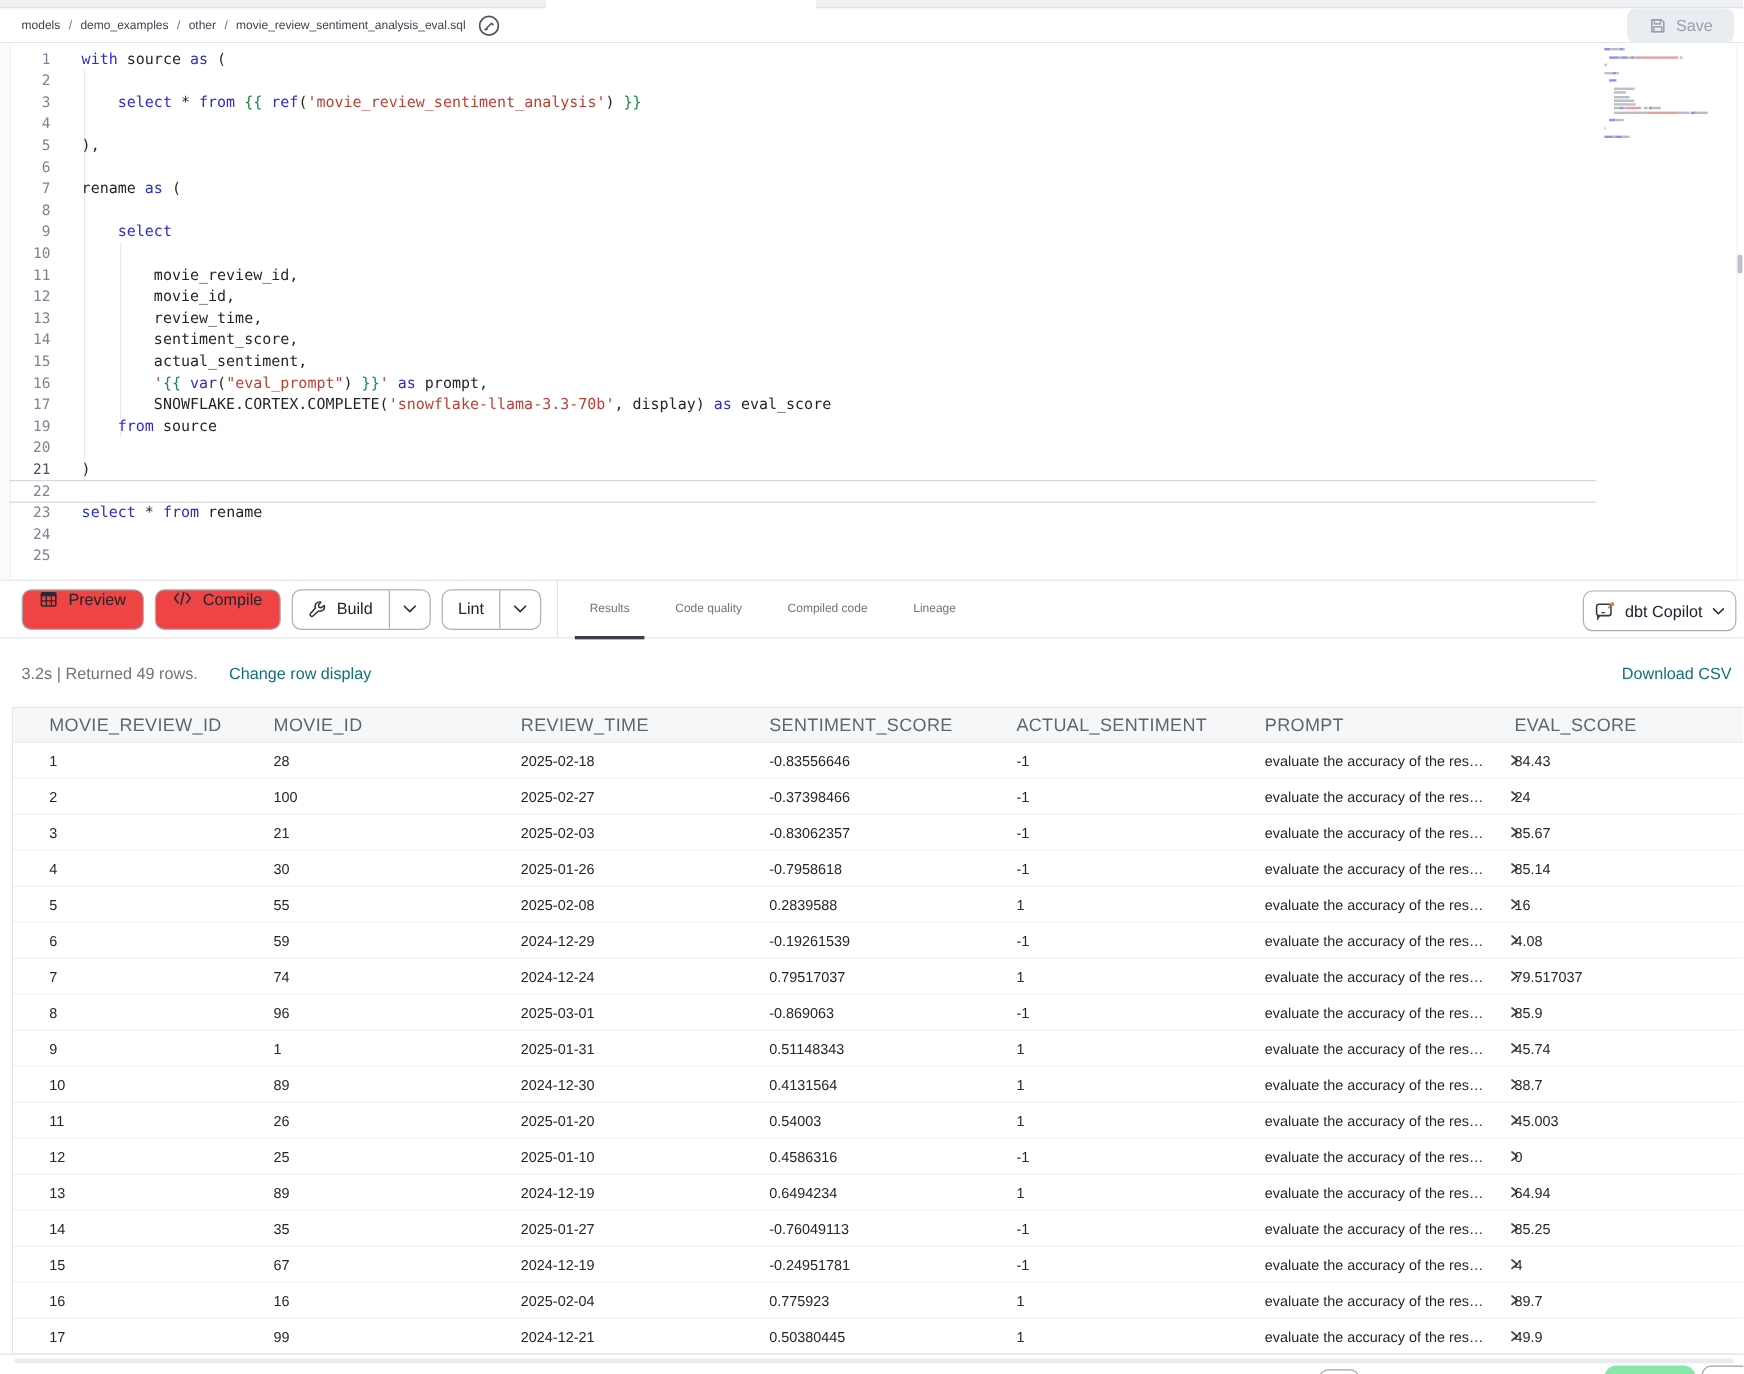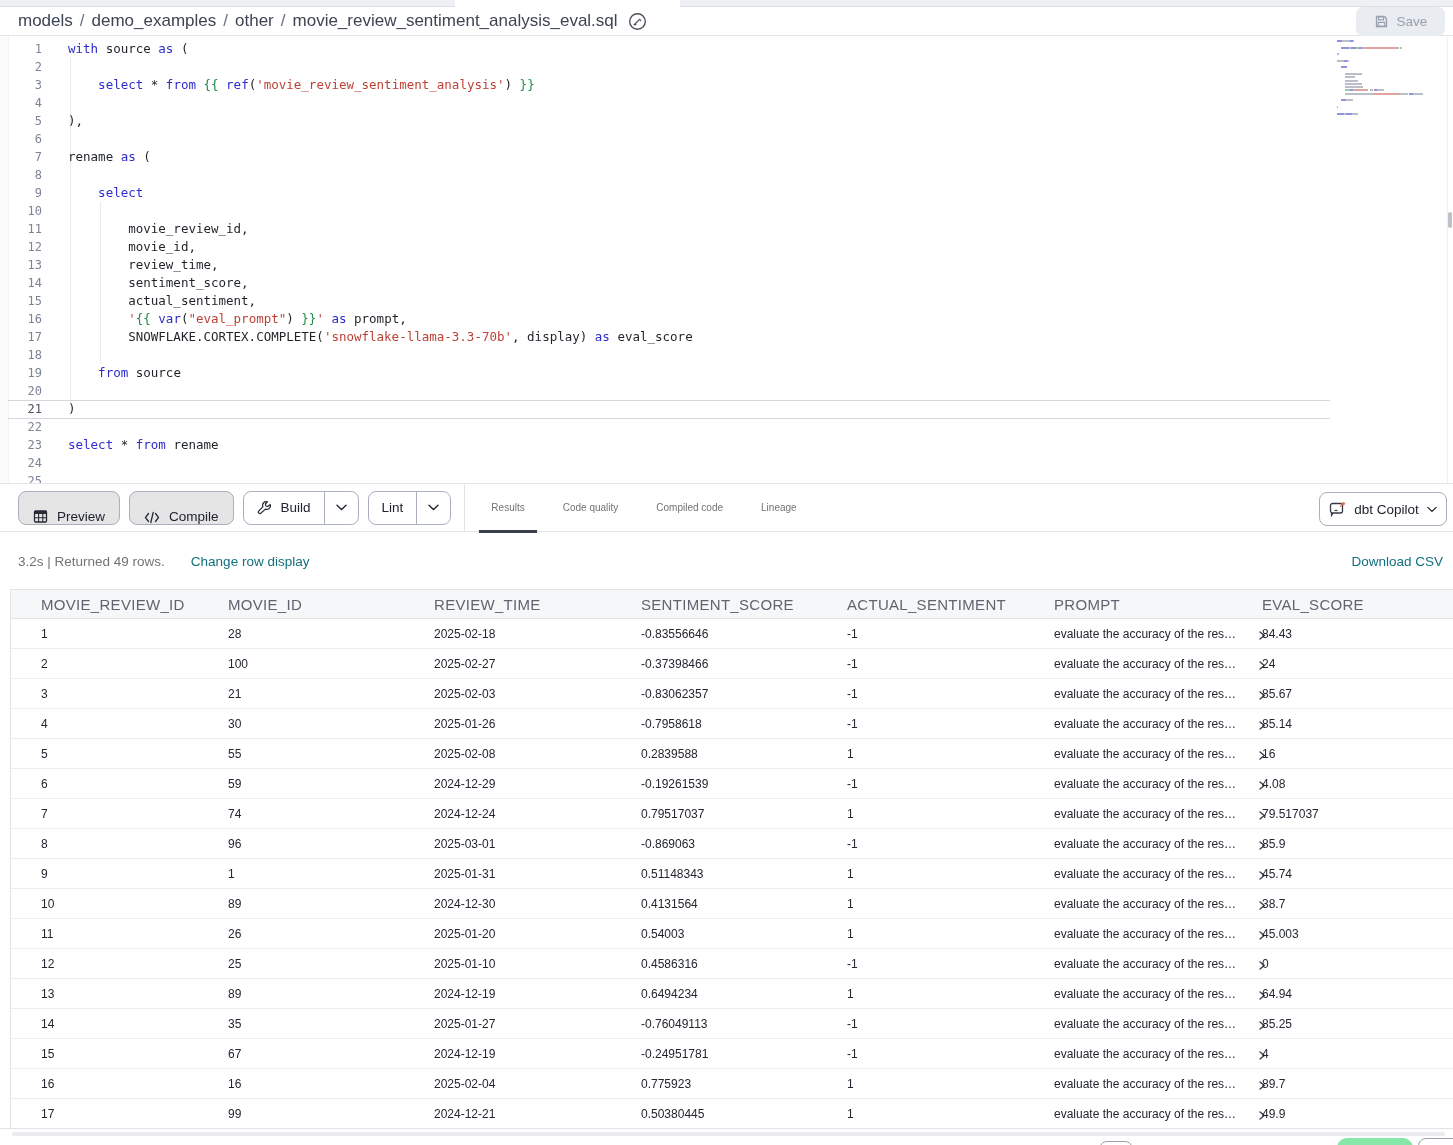--- a/index.html
+++ b/index.html
@@ -10,21 +10,21 @@
   *{margin:0;padding:0;box-sizing:border-box}
   body{font-family:"Liberation Sans",sans-serif;color:var(--c-text);background:#fff}
   #screen{position:relative;width:1453px;height:1145px;background:#fff;overflow:hidden}
 
   
   .tabstrip{position:absolute;left:0;top:0;width:100%;height:7px;background:#eef0f3;border-bottom:1px solid #dadde2}
   .tabstrip .active-tab-gap{position:absolute;left:455px;top:0;width:225px;height:8px;background:#fff}
 
   
   .crumbbar{position:absolute;left:0;top:7px;width:100%;height:29px;background:#fff;border-bottom:1px solid var(--c-border);display:flex;align-items:center;padding:0 8px 0 18px}
-  .bc{display:flex;align-items:center;gap:7px;font-size:17px;color:#3d4453}
+  .bc{display:flex;align-items:center;gap:7px;font-size:10px;color:#3d4453}
   .bc-sep{color:#6a7181}
   .bc-seg{cursor:default}
   .circle-icon{width:19px;height:19px;margin-left:10px;display:flex;align-items:center;justify-content:center}
   .savebtn{position:absolute;right:8px;top:0;height:29px;width:89px;border:none;border-radius:7px;background:#e9ecf0;color:#98a0ae;font-size:13.5px;display:flex;align-items:center;justify-content:center;gap:8px;font-family:inherit}
 
   
   .editor{position:absolute;left:0;top:36px;width:100%;height:447px;background:#fff;overflow:hidden;font-family:"DejaVu Sans Mono",monospace;font-size:12.5px}
   .ed-left-strip{position:absolute;left:0;top:0;width:9px;height:100%;background:#fbfbfc;border-right:1px solid #f1f2f4}
   .lines{position:absolute;left:0;top:4px;width:1330px}
   .cl-row{height:18px;line-height:18px;white-space:pre;display:flex}
@@ -37,21 +37,21 @@
   .activeline{position:absolute;left:8px;top:364px;width:1322px;height:19px;border-top:1px solid #d4d7dd;border-bottom:1px solid #d4d7dd;pointer-events:none}
   .minimap{position:absolute;left:1337px;top:4px;width:110px}
   .mm-line{height:2px;margin-bottom:1.3px;display:flex}
   .mm-sp{height:2px}
   .mm-kw{background:#8f93e0}.mm-pl{background:#b9bec9}.mm-st{background:#e0a49e}.mm-jj{background:#9ecbab}.mm-fn{background:#8f93e0}
   .ed-scroll-line{position:absolute;left:1447px;top:0;width:1px;height:447px;background:#eef0f2}
   .ed-scroll-thumb{position:absolute;left:1448px;top:176px;width:4px;height:16px;border-radius:2px;background:#bcc1ca}
 
   
   .toolbar{position:absolute;left:0;top:483px;width:100%;height:49px;background:#fff;border-top:1px solid var(--c-border);border-bottom:1px solid var(--c-border);display:flex;align-items:center;padding-left:18px}
-  .tbtn{height:34px;border:1px solid var(--c-btnborder);border-radius:8px;background:#e5e5e5;color:var(--c-text);font-size:13.5px;font-family:inherit;display:flex;align-items:flex-end;gap:9px;padding:0 14px;margin-right:9px;cursor:pointer}
+  .tbtn{height:34px;border:1px solid var(--c-btnborder);border-radius:8px;background:#ef4444;color:var(--c-text);font-size:13.5px;font-family:inherit;display:flex;align-items:flex-start;gap:9px;padding:0 14px;margin-right:9px;cursor:pointer}
   .splitbtn{height:34px;border:1px solid var(--c-btnborder);border-radius:8px;background:#fff;display:flex;align-items:stretch;margin-right:9px;overflow:hidden}
   .split-main{display:flex;align-items:center;gap:9px;padding:0 13px;font-size:13.5px;cursor:pointer}
   .split-caret{display:flex;align-items:center;justify-content:center;width:34px;border-left:1px solid var(--c-btnborder);cursor:pointer}
   .tb-divider{width:1px;height:49px;background:var(--c-border);margin-left:4px}
   .tabs{display:flex;align-items:stretch;height:49px;margin-left:14px}
   .tab{display:flex;align-items:center;padding:0 12px;margin-right:14px;font-size:10px;color:#737373;position:relative;cursor:pointer}
   .tab.active::after{content:"";position:absolute;left:0;right:0;bottom:-1px;height:3px;background:#3a3f49}
   .copilotbtn{position:absolute;right:6px;top:492px;height:34px;width:128px;border:1px solid var(--c-btnborder);border-radius:8px;background:#fff;font-size:13.5px;font-family:inherit;color:var(--c-text);display:flex;align-items:center;justify-content:center;gap:8px;cursor:pointer}
 
   
@@ -61,21 +61,21 @@
   .status-change{margin-left:26px}
   .status-dl{margin-left:auto}
 
   
   .rtable{position:absolute;left:10px;top:589px;right:0;border-top:1px solid var(--c-border);border-left:1px solid var(--c-border)}
   .tr{display:grid;grid-template-columns:187px 206px 207px 206px 207px 208px 1fr;padding-left:30px;align-items:center}
   .tr.head{height:29px;background:#f6f7f8;border-bottom:1px solid var(--c-border)}
   .tr.body{height:30px;background:#fff;border-bottom:1px solid #ebedf0}
   .th{font-size:15px;font-weight:normal;color:var(--c-sub);letter-spacing:.3px}
   .td{font-size:12px;color:#23262f;white-space:nowrap;overflow:hidden}
-  .td.prompt{display:flex;align-items:flex-end;gap:21px;overflow:visible}
+  .td.prompt{display:flex;align-items:center;gap:21px;overflow:visible}
   .prompt-chevron{flex:none;display:flex;cursor:pointer}
 
   
   .bottomstrip{position:absolute;left:0;top:1128px;width:100%;height:17px;background:#fff;border-top:1px solid #e0e2e7}
   .hscroll{position:absolute;left:12px;top:3px;width:1433px;height:4px;border-radius:2px;background:#e9ebee}
   .pill-green{position:absolute;left:1337px;top:9px;width:76px;height:20px;border-radius:11px;background:var(--c-green)}
   .pill-outline{position:absolute;top:9px;height:20px;border-radius:8px;border:1px solid #9aa1ad;background:#fff}
   .po-1{left:1099px;width:34px;top:12px}
   .po-2{left:1418px;width:50px}
   svg{display:block}
@@ -133,21 +133,20 @@
         <div class="cl-row"><span class="ln">8</span><span class="code"></span></div>
         <div class="cl-row"><span class="ln">9</span><span class="code"><span class="tok-pl">    </span><span class="tok-kw">select</span></span></div>
         <div class="cl-row"><span class="ln">10</span><span class="code"></span></div>
         <div class="cl-row"><span class="ln">11</span><span class="code"><span class="tok-pl">        movie_review_id,</span></span></div>
         <div class="cl-row"><span class="ln">12</span><span class="code"><span class="tok-pl">        movie_id,</span></span></div>
         <div class="cl-row"><span class="ln">13</span><span class="code"><span class="tok-pl">        review_time,</span></span></div>
         <div class="cl-row"><span class="ln">14</span><span class="code"><span class="tok-pl">        sentiment_score,</span></span></div>
         <div class="cl-row"><span class="ln">15</span><span class="code"><span class="tok-pl">        actual_sentiment,</span></span></div>
         <div class="cl-row"><span class="ln">16</span><span class="code"><span class="tok-pl">        </span><span class="tok-st">'</span><span class="tok-jj">{{ </span><span class="tok-fn">var</span><span class="tok-pl">(</span><span class="tok-st">"eval_prompt"</span><span class="tok-pl">)</span><span class="tok-jj"> }}</span><span class="tok-st">'</span><span class="tok-kw"> as </span><span class="tok-pl">prompt,</span></span></div>
         <div class="cl-row"><span class="ln">17</span><span class="code"><span class="tok-pl">        SNOWFLAKE.CORTEX.COMPLETE(</span><span class="tok-st">'snowflake-llama-3.3-70b'</span><span class="tok-pl">, display)</span><span class="tok-kw"> as </span><span class="tok-pl">eval_score</span></span></div>
-        <div class="cl-row"><span class="ln">18</span><span class="code"></span></div>
         <div class="cl-row"><span class="ln">19</span><span class="code"><span class="tok-pl">    </span><span class="tok-kw">from </span><span class="tok-pl">source</span></span></div>
         <div class="cl-row"><span class="ln">20</span><span class="code"></span></div>
         <div class="cl-row"><span class="ln active">21</span><span class="code"><span class="tok-pl">)</span></span></div>
         <div class="cl-row"><span class="ln">22</span><span class="code"></span></div>
         <div class="cl-row"><span class="ln">23</span><span class="code"><span class="tok-kw">select </span><span class="tok-pl">* </span><span class="tok-kw">from </span><span class="tok-pl">rename</span></span></div>
         <div class="cl-row"><span class="ln">24</span><span class="code"></span></div>
         <div class="cl-row"><span class="ln">25</span><span class="code"></span></div>
       </div>
     <div class="minimap" id="minimap">
         <div class="mm-line">

